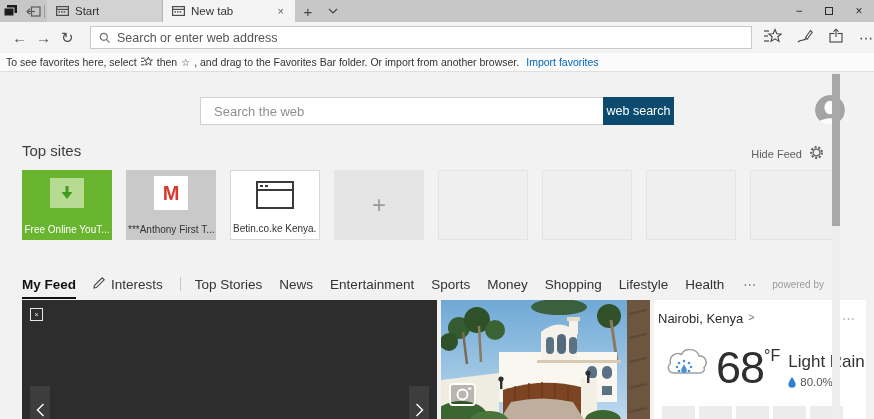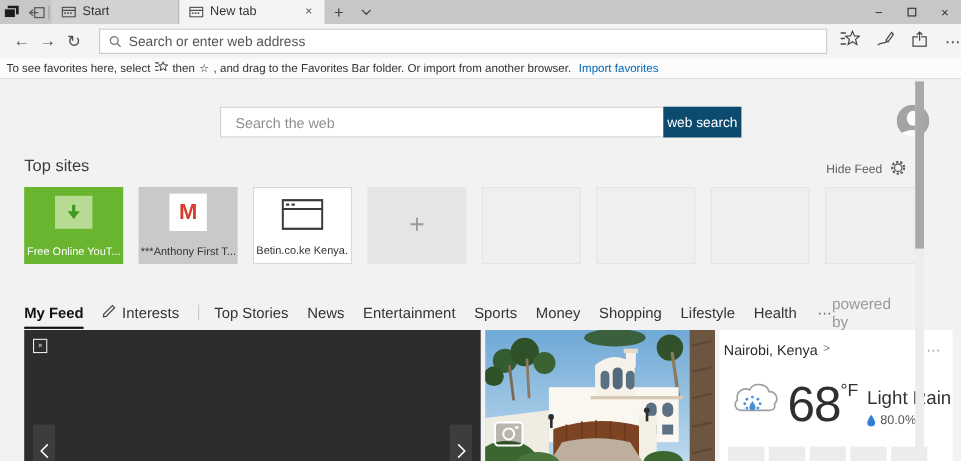--- a/index.html
+++ b/index.html
@@ -90,21 +90,21 @@
   
   .feed-nav { position:absolute; left:22px; top:198px; right:16px; height:28px;
               display:flex; align-items:center; }
   .feed-tab { font-size:13.5px; color:#333; margin-right:17px; white-space:nowrap;
               display:flex; align-items:center; gap:5px; }
   .feed-tab.current { font-weight:bold; color:#121212; border-bottom:2px solid #121212;
                       padding-bottom:5px; margin-bottom:-7px; }
   .feed-sep { width:1px; height:14px; background:#c9c9c9; margin:0 14px 0 0; }
   .feed-more { font-size:13px; color:#666; margin-left:2px; }
   .powered { margin-left:auto; display:flex; align-items:baseline; gap:5px; }
-  .powered .pby { font-size:14px; color:#9a9a9a; }
+  .powered .pby { font-size:10px; color:#9a9a9a; }
   .powered .brand { font-size:12.5px; font-weight:bold; color:#2b2b2b; }
 
   
   .cards { position:absolute; left:22px; top:228px; display:flex; gap:4px; }
   .card-dark { position:relative; width:415px; height:134px; background:#2d2d2d; }
   .brokenimg { position:absolute; left:8px; top:8px; width:13px; height:13px;
                border:1px solid #e9e9e9; display:flex; align-items:center; justify-content:center;
                font-size:7px; color:#e9e9e9; }
   .car-chev { position:absolute; top:86px; width:20px; height:48px; background:#3d3d3d;
               display:flex; align-items:center; justify-content:center; }

